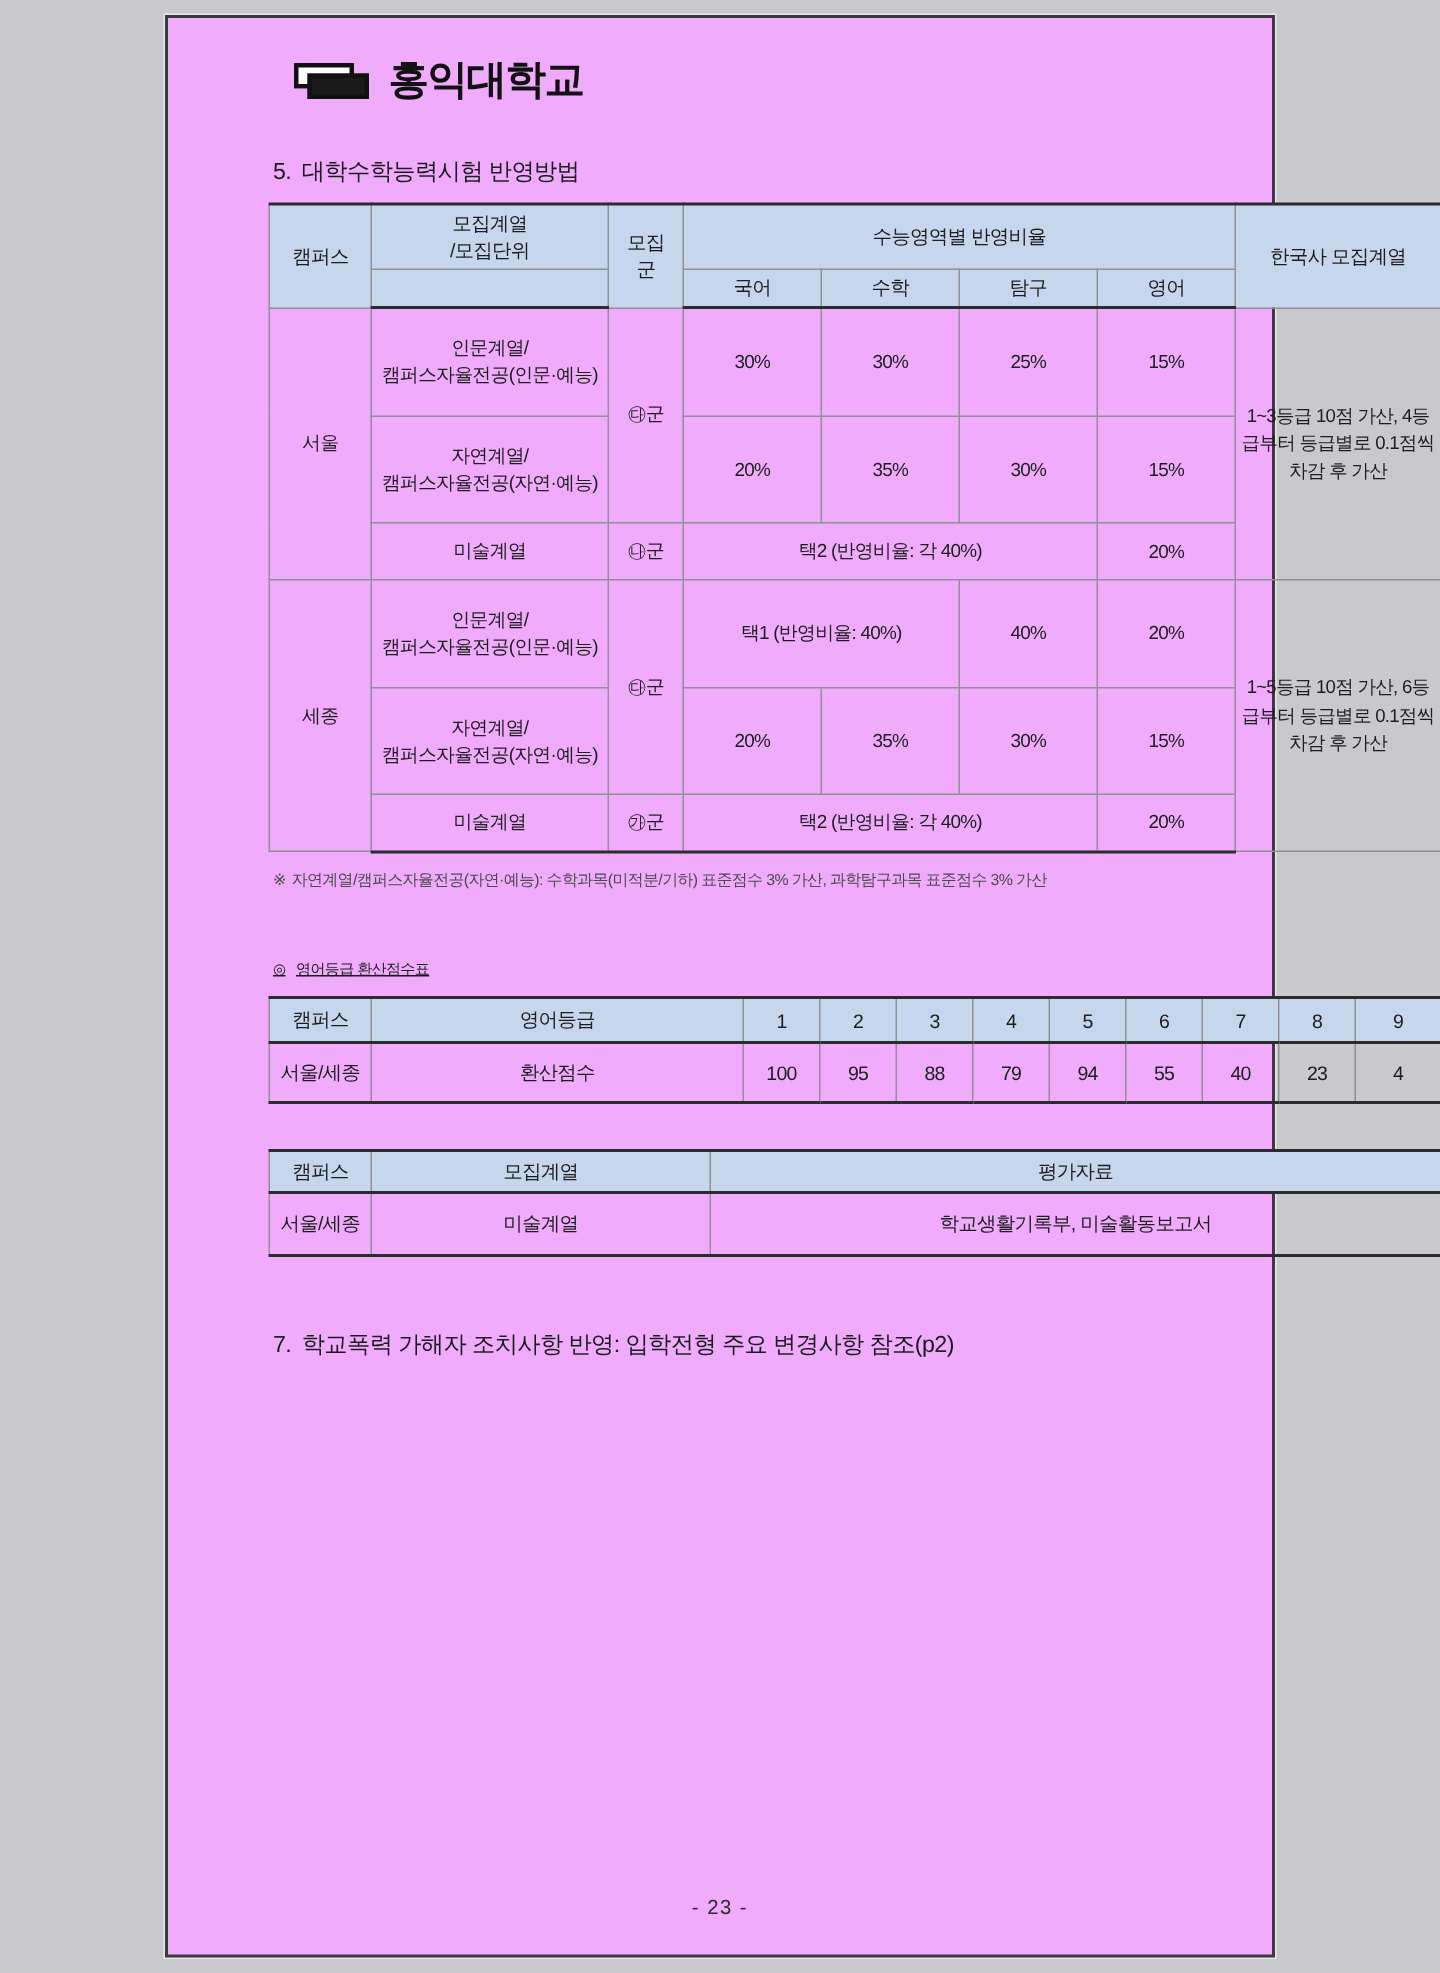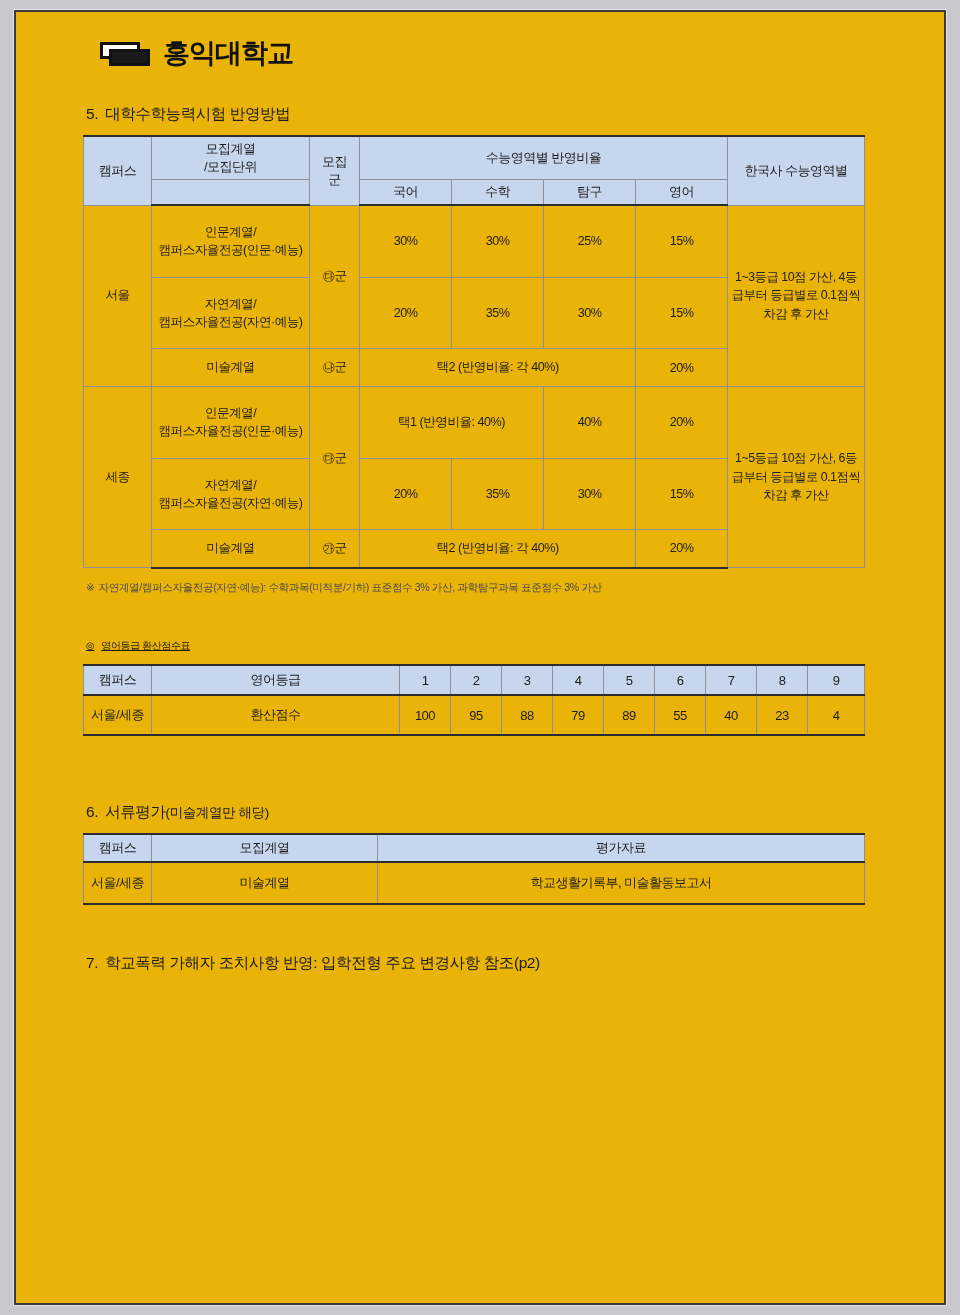--- a/index.html
+++ b/index.html
@@ -8,24 +8,24 @@
     background: #c9c9cd;
     font-family: "Liberation Sans", "DejaVu Sans", sans-serif;
   }
   body {
     width: 960px; height: 1315px;
     display: flex; align-items: flex-start; justify-content: center;
     overflow: hidden;
   }
   .page {
     position: relative;
-    width: 932px;
+    width: 740px;
     height: 1295px;
     margin-top: 10px;
-    background: #eab308;
+    background: #f0abfc;
     border: 2px solid #3a3a3a;
     box-shadow: 0 0 0 1px #e8e8ec;
   }
   .inner {
     position: absolute;
     left: 0; right: 0; top: 0; bottom: 0;
     padding: 22px 52px 0 60px;
   }
 
   
@@ -163,21 +163,21 @@
         <th rowspan="2">캠퍼스</th>
         <th>
           <div>모집계열</div>
           <div>/모집단위</div>
         </th>
         <th rowspan="2">
           <div>모집</div>
           <div>군</div>
         </th>
         <th colspan="4">수능영역별 반영비율</th>
-        <th rowspan="2">한국사 수능영역별</th>
+        <th rowspan="2">한국사 모집계열</th>
       </tr>
       <tr>
         <th style="border-top:none"></th>
         <th>국어</th>
         <th>수학</th>
         <th>탐구</th>
         <th>영어</th>
       </tr>
     </thead>
     <tbody>
@@ -285,34 +285,31 @@
       </tr>
     </thead>
     <tbody>
       <tr>
         <td>서울/세종</td>
         <td>환산점수</td>
         <td>100</td>
         <td>95</td>
         <td>88</td>
         <td>79</td>
-        <td>89</td>
+        <td>94</td>
         <td>55</td>
         <td>40</td>
         <td>23</td>
         <td>4</td>
       </tr>
     </tbody>
   </table>
 
   <div class="gap-b"></div>
 
-  <div class="sec-head">
-    <span class="num">6.</span><span>서류평가</span><small>(미술계열만 해당)</small>
-  </div>
 
   <table class="ruled t-doc">
     <colgroup>
       <col style="width:68px">
           <col style="width:226px">
           <col style="width:487px">
     </colgroup>
     <thead>
       <tr>
         <th>캠퍼스</th>
@@ -328,13 +325,14 @@
       </tr>
     </tbody>
   </table>
 
   <div class="sec7">
     <span class="num">7.</span><span>학교폭력 가해자 조치사항 반영: 입학전형 주요 변경사항 참조(p2)</span>
   </div>
 
  </div>
 
+ <div class="footer">- 23 -</div>
 </div>
 
 </body></html>

